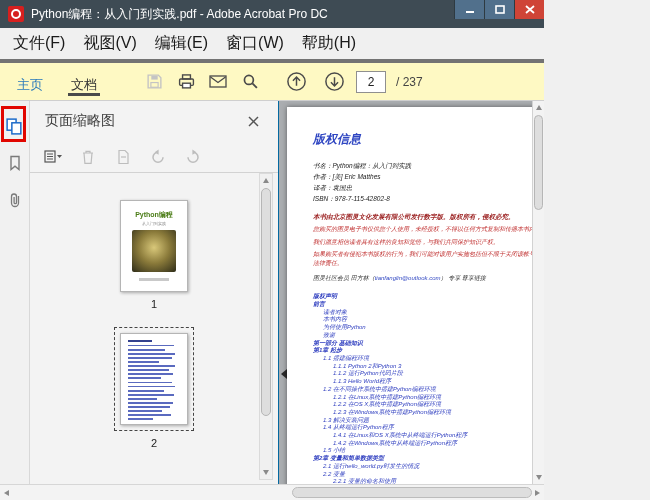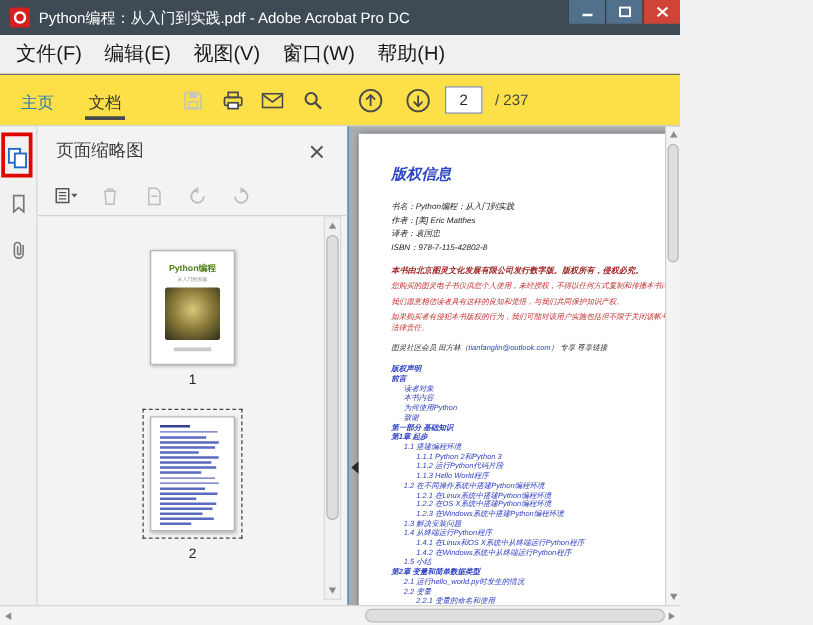--- a/index.html
+++ b/index.html
@@ -14,21 +14,21 @@
   .win-btns{display:flex;align-self:flex-start;}
   .win-btn{width:30px;height:19px;display:flex;align-items:center;justify-content:center;border-left:1px solid #2e3a41;}
   .wb-min,.wb-max{background:#51708c;}
   .wb-close{background:#cf4437;}
 
   
   .menubar{flex:0 0 26px;background:#f0f0f0;display:flex;align-items:center;padding-left:4px;font-size:16px;color:#1a1a1a;}
   .menu-item{padding:5px 9px;cursor:default;}
 
   
-  .toolbar{flex:0 0 42px;background:#fde047;border-top:1px solid #737373;border-bottom:1px solid #cfcfcf;display:flex;align-items:center;padding:0 12px;}
+  .toolbar{flex:0 0 42px;background:#fef9c3;border-top:4px solid #737373;border-bottom:1px solid #cfcfcf;display:flex;align-items:center;padding:0 12px;}
   .tabs{display:flex;align-items:stretch;height:100%;margin-right:18px;}
   .tab{font-size:13px;padding:13px 5px 0;margin-right:18px;color:#2b7bbb;position:relative;}
   .tab.active{color:#333;}
   .tab.active::after{content:"";position:absolute;left:2px;right:2px;bottom:4px;height:3px;background:#4a4a4a;}
   .tbtn{width:32px;height:30px;display:flex;align-items:center;justify-content:center;}
   .navgrp{display:flex;align-items:center;margin-left:14px;gap:6px;}
   .page-input{width:30px;height:22px;border:1px solid #8f8f8f;background:#fff;text-align:center;font-size:12px;font-family:"Liberation Sans",sans-serif;color:#222;}
   .page-total{font-size:12px;color:#444;margin-left:4px;}
 
   
@@ -106,22 +106,22 @@
           <svg width="10" height="9">
             <line x1="1" y1="1" x2="9" y2="8" stroke="#fff" stroke-width="1.8"></line>
             <line x1="9" y1="1" x2="1" y2="8" stroke="#fff" stroke-width="1.8"></line>
           </svg>
         </span>
     </span>
   </div>
 
   <div class="menubar">
       <span class="menu-item">文件(F)</span>
+      <span class="menu-item">视图(V)</span>
       <span class="menu-item">编辑(E)</span>
-      <span class="menu-item">视图(V)</span>
       <span class="menu-item">窗口(W)</span>
       <span class="menu-item">帮助(H)</span>
     </div>
 
   <div class="toolbar">
     <div class="tabs">
         <span class="tab">主页</span>
         <span class="tab active">文档</span>
       </div>
 

